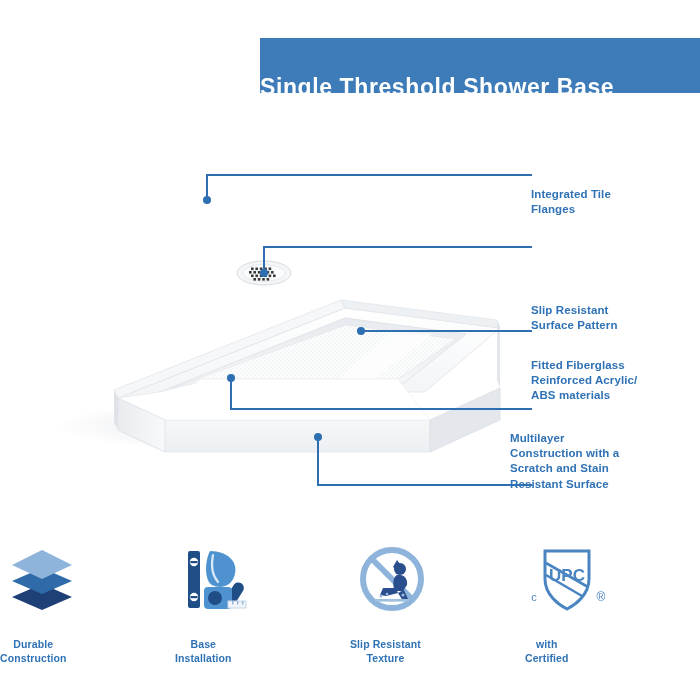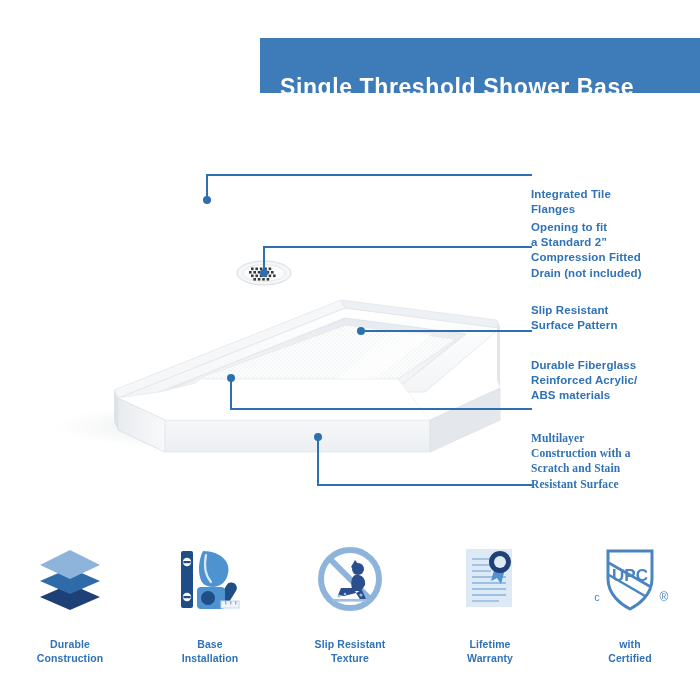--- a/index.html
+++ b/index.html
@@ -16,21 +16,20 @@
   .banner{
     position:absolute;left:260px;top:38px;width:440px;height:55px;
     background:#3d7cb8;
     display:flex;align-items:center;
   }
   .banner-title{
     color:#ffffff;
     font-size:23px;
     font-weight:bold;
     letter-spacing:0.6px;
-    padding-left:20px;
     white-space:nowrap;
     margin-top:43px;
   }
 
   
   .product-stage{
     position:absolute;left:0px;top:140px;width:540px;height:360px;
   }
 
   
@@ -40,30 +39,30 @@
     font-size:11.5px;
     font-weight:bold;
     line-height:1.32;
     letter-spacing:0.1px;
     width:170px;
   }
   .anno-1{left:531px;top:159px;margin-top:28px;}
   .anno-2{left:531px;top:220px;}
   .anno-3{left:531px;top:303px;}
   .anno-4{left:531px;top:358px;}
-  .anno-5{left:531px;top:431px;font-family:Liberation Serif, serif;}
+  .anno-5{left:510px;top:431px;}
 
   
   .features{
     position:absolute;left:0;top:540px;width:700px;height:150px;
     display:flex;
   }
   .feature{
     flex:1 1 0;
-    display:flex;flex-direction:column;align-items:center;
+    display:flex;flex-direction:column;align-items:flex-start;
   }
   .feature-icon{
     height:78px;width:84px;
     display:flex;align-items:center;justify-content:center;
   }
   .feature-label{
     margin-top:19px;
     color:#2f72b5;
     font-size:10.5px;
     font-weight:bold;
@@ -196,27 +195,23 @@
         <circle cx="264" cy="133" r="4"></circle>
         <circle cx="361" cy="191" r="4"></circle>
         <circle cx="231" cy="238" r="4"></circle>
         <circle cx="318" cy="297" r="4"></circle>
       </g>
     </svg>
   </div>
 
   <div class="anno anno-1" style="white-space:pre-line">Integrated Tile
 Flanges</div>
-  <div class="anno anno-2" style="white-space:pre-line">Opening to fit
-a Standard 2”
-Compression Fitted
-Drain (not included)</div>
   <div class="anno anno-3" style="white-space:pre-line">Slip Resistant
 Surface Pattern</div>
-  <div class="anno anno-4" style="white-space:pre-line">Durable Fiberglass
+  <div class="anno anno-4" style="white-space:pre-line">Fitted Fiberglass
 Reinforced Acrylic/
 ABS materials</div>
   <div class="anno anno-5" style="white-space:pre-line">Multilayer
 Construction with a
 Scratch and Stain
 Resistant Surface</div>
 
   <div class="features">
 
     <div class="feature">
@@ -276,44 +271,20 @@
           <rect x="22" y="56" width="34" height="2.6" fill="#9dbfe0"></rect>
           <circle cx="28" cy="53" r="1.6" fill="#9dbfe0"></circle>
           <circle cx="34" cy="51" r="1.3" fill="#9dbfe0"></circle>
           <circle cx="50" cy="52" r="1.5" fill="#9dbfe0"></circle>
         </svg>
       </div>
       <div class="feature-label">Slip Resistant
 Texture</div>
     </div>
 
-    <div class="feature">
-      <div class="feature-icon">
-        <svg width="78" height="72" viewBox="0 0 78 72">
-          <rect x="15" y="6" width="46" height="58" fill="#dde9f5"></rect>
-          <g stroke="#9dc0e2" stroke-width="1.8">
-            <line x1="21" y1="16" x2="40" y2="16"></line>
-            <line x1="21" y1="22" x2="40" y2="22"></line>
-            <line x1="21" y1="28" x2="40" y2="28"></line>
-            <line x1="21" y1="34" x2="55" y2="34"></line>
-            <line x1="21" y1="40" x2="55" y2="40"></line>
-            <line x1="21" y1="46" x2="55" y2="46"></line>
-            <line x1="21" y1="52" x2="55" y2="52"></line>
-            <line x1="21" y1="58" x2="48" y2="58"></line>
-          </g>
-
-          <polygon points="44,24 40,38 46,35 50,41 54,26" fill="#4e93d0"></polygon>
-
-          <circle cx="49" cy="19" r="11" fill="#1f3f77"></circle>
-          <circle cx="49" cy="19" r="6" fill="#dde9f5"></circle>
-        </svg>
-      </div>
-      <div class="feature-label">Lifetime
-Warranty</div>
-    </div>
 
 
     <div class="feature">
       <div class="feature-icon">
         <svg width="84" height="72" viewBox="0 0 84 72">
           <path d="M20,8 L64,8 L64,36 C64,52 50,62 42,66 C34,62 20,52 20,36 Z" fill="none" stroke="#4a85c2" stroke-width="3"></path>
           <line x1="21" y1="20" x2="63" y2="44" stroke="#4a85c2" stroke-width="2.6"></line>
           <line x1="21" y1="32" x2="57" y2="53" stroke="#4a85c2" stroke-width="2.6"></line>
           <text x="42" y="38" text-anchor="middle" font-family="Liberation Sans, sans-serif" font-size="17" font-weight="bold" fill="#4a85c2">UPC</text>
           <text x="9" y="58" text-anchor="middle" font-family="Liberation Sans, sans-serif" font-size="11" fill="#4a85c2">c</text>

